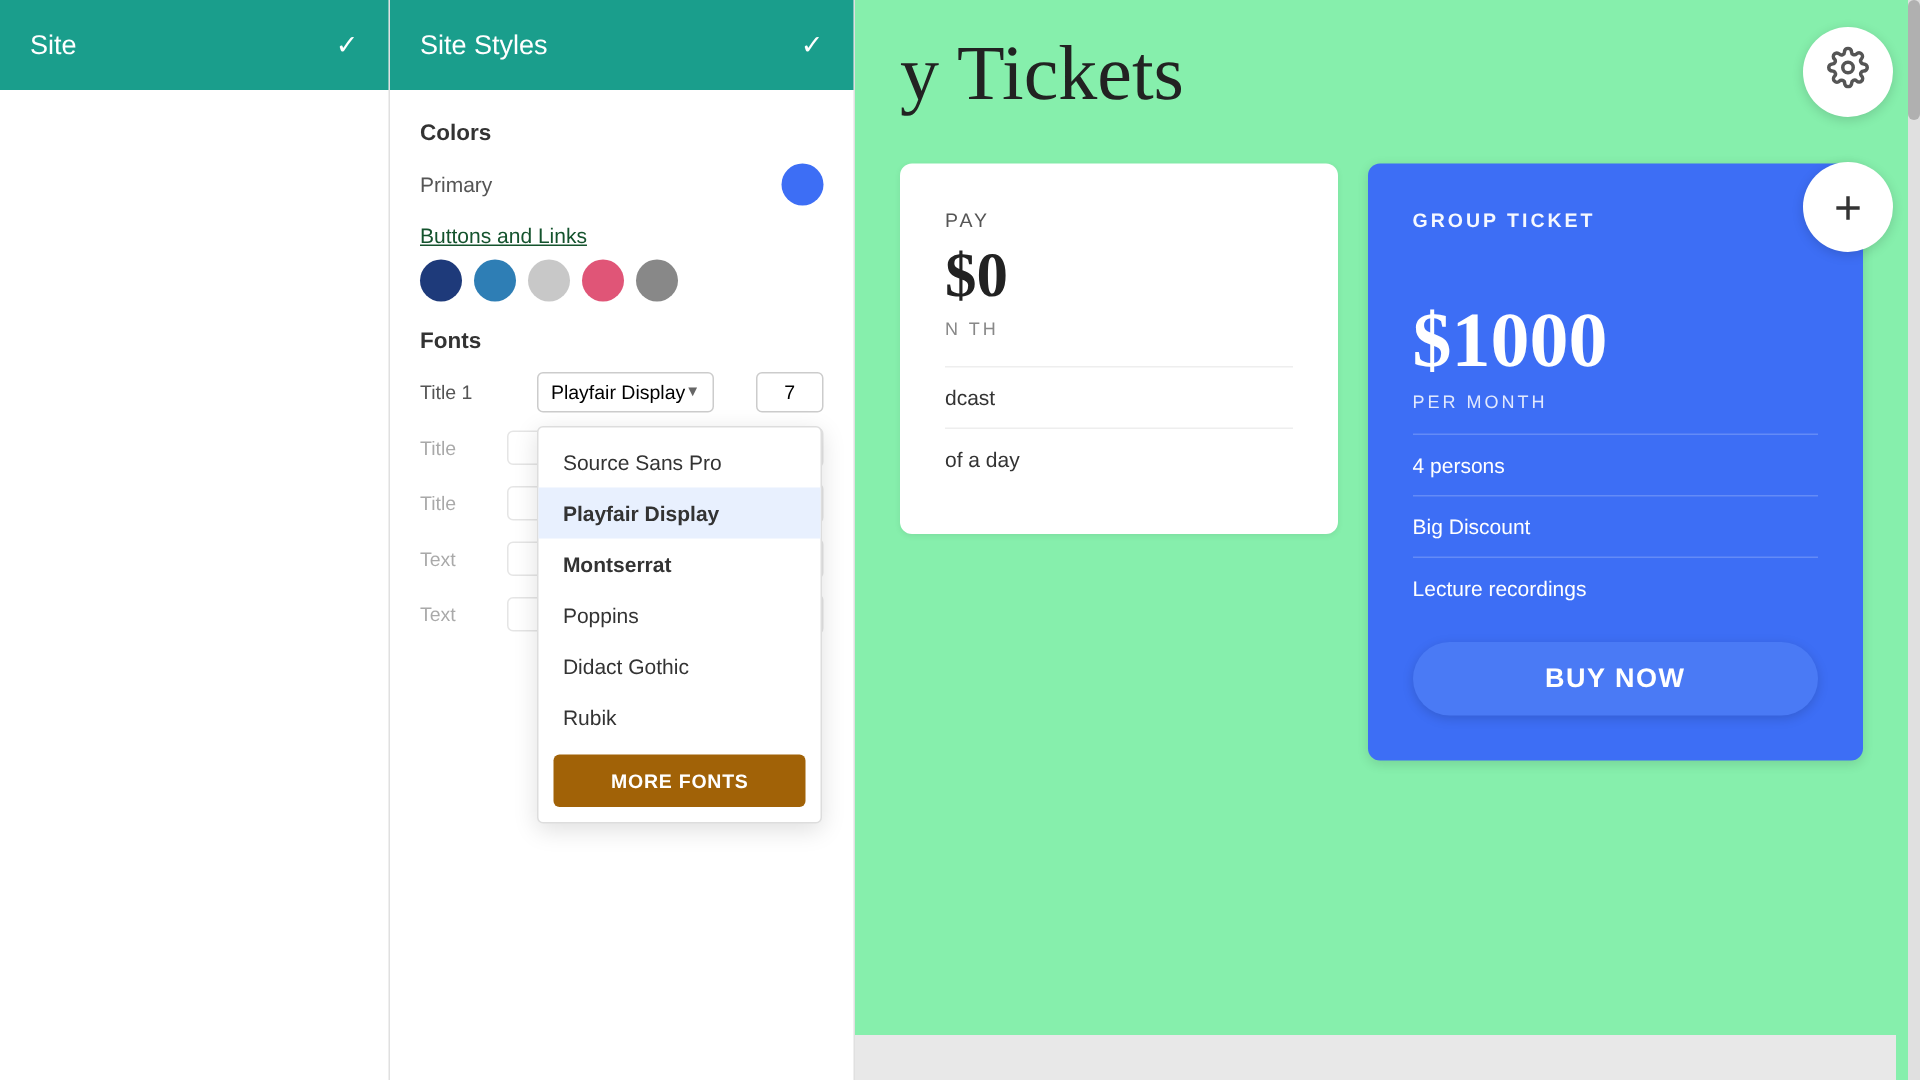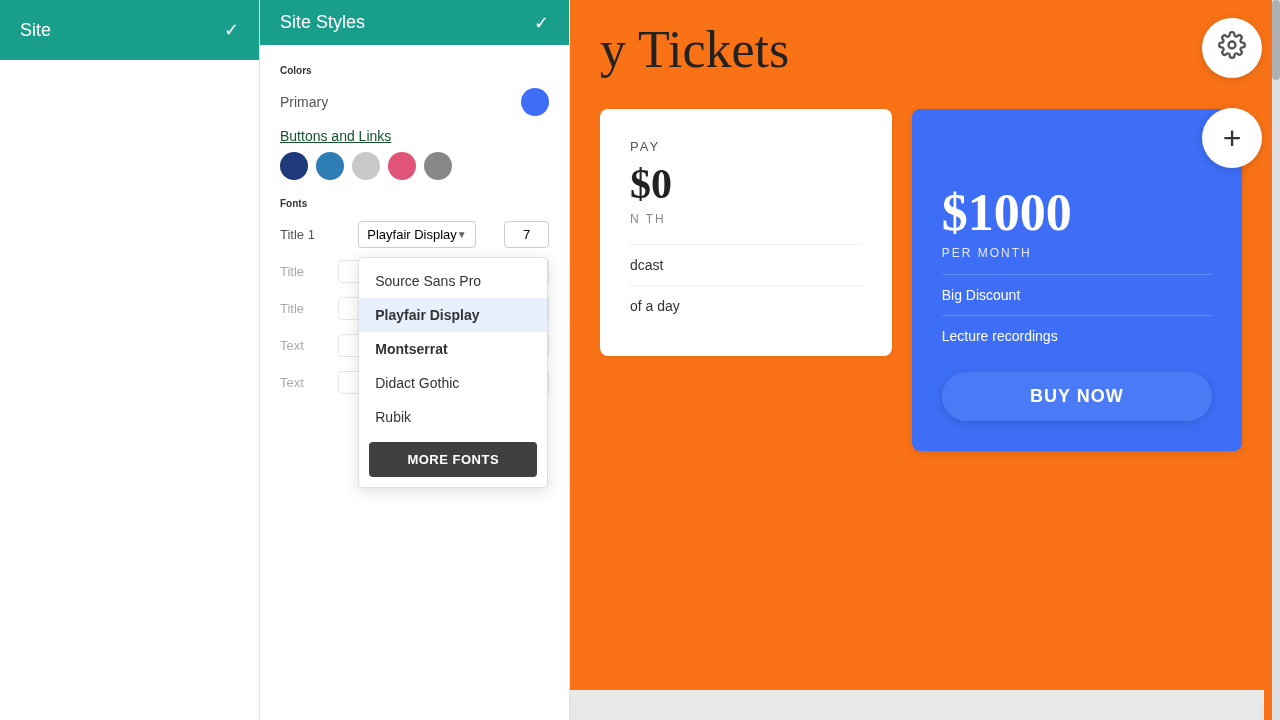--- a/index.html
+++ b/index.html
@@ -43,26 +43,26 @@
       border-right: 1px solid #e0e0e0;
       z-index: 9;
     }
     .styles-panel-header {
       background: #1a9e8c;
       color: #fff;
       display: flex;
       align-items: center;
       justify-content: space-between;
       padding: 0 20px;
-      height: 45px;
+      height: 60px;
       font-size: 18px;
       font-weight: 500;
     }
     .styles-panel-content { padding: 20px; }
-    .section-title { font-size: 10px; font-weight: 600; color: #333; margin-bottom: 12px; }
+    .section-title { font-size: 15px; font-weight: 600; color: #333; margin-bottom: 12px; }
     .colors-row { display: flex; align-items: center; justify-content: space-between; margin-bottom: 12px; }
     .colors-label { font-size: 14px; color: #555; }
     .color-circle-blue { width: 28px; height: 28px; border-radius: 50%; background: #3d6ef5; }
     .buttons-links-label { font-size: 14px; color: #14532d; margin-bottom: 8px; text-decoration: underline; }
     .color-swatches { display: flex; gap: 8px; margin-bottom: 18px; }
     .swatch { width: 28px; height: 28px; border-radius: 50%; cursor: pointer; }
     .swatch-navy { background: #1e3a7a; }
     .swatch-teal { background: #2e7eb5; }
     .swatch-lightgray { background: #c8c8c8; }
     .swatch-pink { background: #e05577; }
@@ -111,21 +111,21 @@
     }
     .dropdown-item {
       padding: 9px 16px;
       font-size: 14px;
       cursor: pointer;
       color: #333;
     }
     .dropdown-item.selected { background: #e8f0fe; font-weight: 600; }
     .more-fonts-btn {
       margin: 8px 10px 4px 10px;
-      background: #404040;
+      background: #a16207;
       color: #fff;
       border: none;
       border-radius: 4px;
       padding: 10px 0;
       width: calc(100% - 20px);
       font-size: 13px;
       font-weight: 700;
       letter-spacing: 0.5px;
       cursor: pointer;
       text-transform: uppercase;
@@ -191,21 +191,21 @@
       border-radius: 4px;
       position: absolute;
       top: 0;
     }
 
     
     .page-bg {
       position: absolute;
       top: 0; left: 0; right: 8px; bottom: 0;
       overflow: hidden;
-      background: #f97316;
+      background: #86efac;
     }
 
     
     .tickets-heading {
       font-size: 52px;
       font-weight: 400;
       color: #222;
       padding: 20px 30px 10px 30px;
       font-family: Georgia, serif;
     }
@@ -334,20 +334,23 @@
             <div class="dropdown-item">
               <span>Source Sans Pro</span>
             </div>
             <div class="dropdown-item selected">
               <span>Playfair Display</span>
             </div>
             <div class="dropdown-item" style="font-family: sans-serif; font-weight: 700;">
               <span>Montserrat</span>
             </div>
             <div class="dropdown-item">
+              <span>Poppins</span>
+            </div>
+            <div class="dropdown-item">
               <span>Didact Gothic</span>
             </div>
             <div class="dropdown-item">
               <span>Rubik</span>
             </div>
             <button class="more-fonts-btn">
               <span>MORE FONTS</span>
             </button>
           </div>
         </div>
@@ -405,22 +408,24 @@
         <div class="card-subtitle">PAY</div>
         <div class="card-price">
           <span>$</span><span>0</span>
         </div>
         <div class="card-period">N TH</div>
         <div class="card-feature">dcast</div>
         <div class="card-feature">of a day</div>
       </div>
 
       <div class="blue-card">
+        <div class="card-subtitle" style="font-size:13px;letter-spacing:2px;font-weight:700;color:rgba(255,255,255,0.95);margin-bottom:10px;">GROUP TICKET</div>
         <div class="card-price" style="color:#fff;font-size:52px;font-weight:700;margin-bottom:4px;">$1000</div>
         <div class="card-period" style="color:rgba(255,255,255,0.85);font-size:12px;letter-spacing:2px;margin-bottom:14px;">PER MONTH</div>
+        <div class="card-feature">4 persons</div>
         <div class="card-feature">Big Discount</div>
         <div class="card-feature">Lecture recordings</div>
         <button class="buy-now-btn-blue">
           <span>BUY NOW</span>
         </button>
       </div>
     </div>
 
     <div class="bottom-bar"></div>
   </div>

